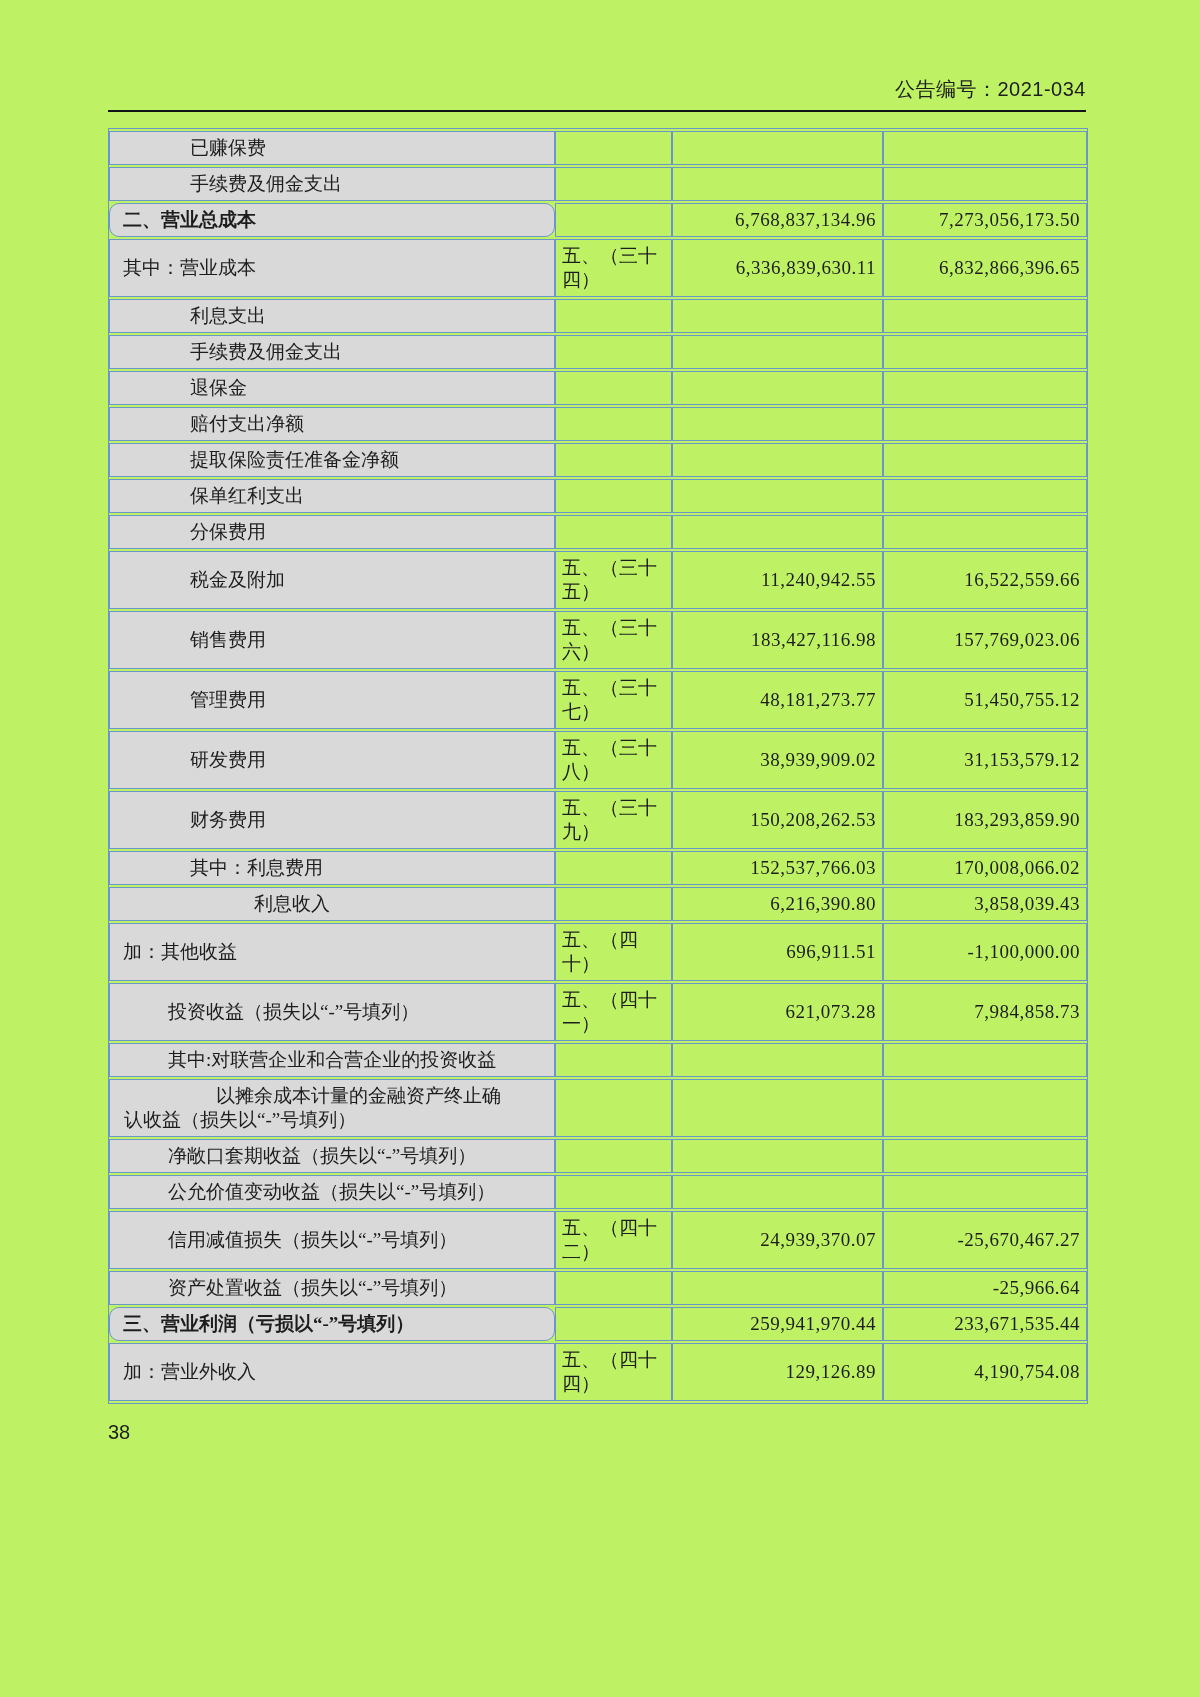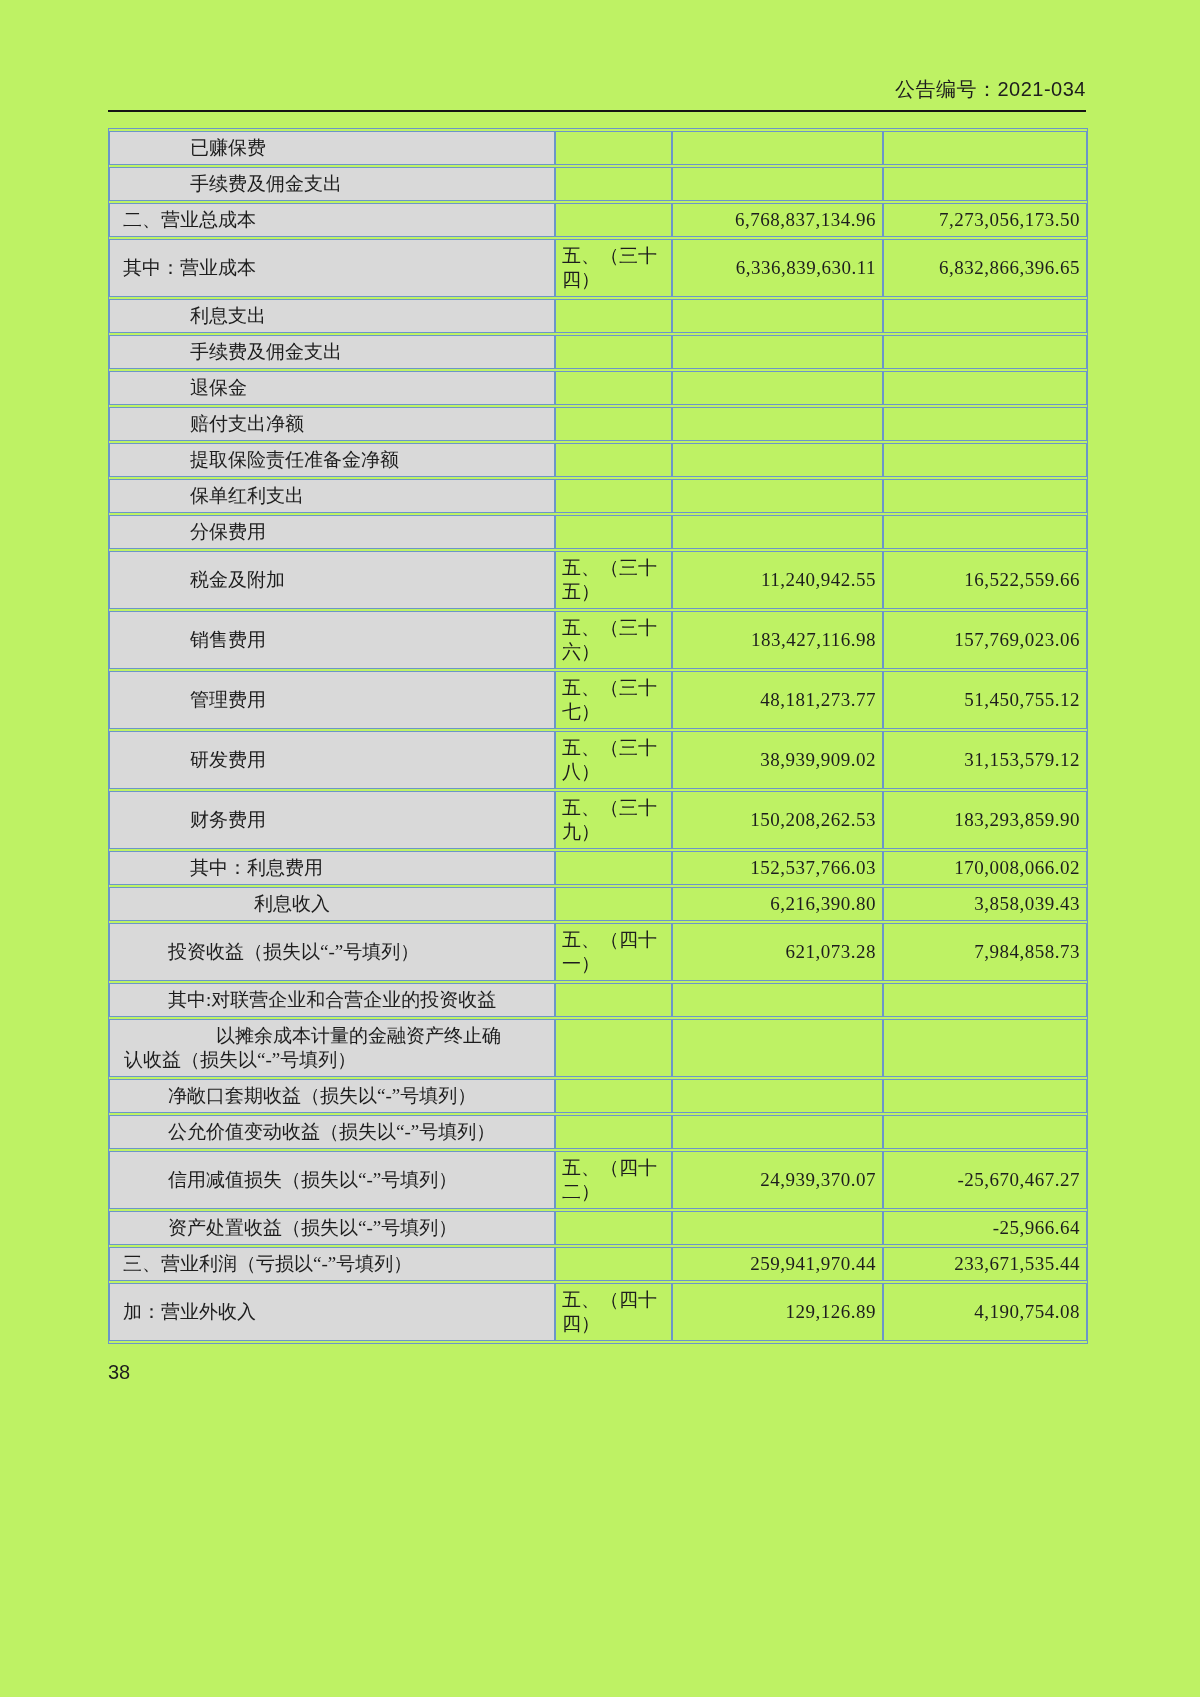--- a/index.html
+++ b/index.html
@@ -50,21 +50,21 @@
   }
   td.c-note{
     white-space:pre-line;
     padding-left:9px;
   }
   td.c-num{
     text-align:right;
     padding-right:12px;
     letter-spacing:0.5px;
   }
-  .bold{font-weight:normal;}
+  .bold{font-weight:bold;border-radius:10px;}
   .indent-0{padding-left:13px !important;}
   .indent-1{padding-left:58px !important;}
   .indent-2{padding-left:80px !important;}
   .indent-3{padding-left:144px !important;}
   .indent-hang{padding-left:14px !important;text-indent:92px;}
   .page-number{
     margin-top:17px;
     font-size:20px;
     font-family:"Liberation Sans","DejaVu Sans",sans-serif;
   }
@@ -195,20 +195,26 @@
             <td class="c-num">152,537,766.03</td>
             <td class="c-num">170,008,066.02</td>
           </tr>
           <tr>
             <td class="c-item indent-3">利息收入</td>
             <td class="c-note"></td>
             <td class="c-num">6,216,390.80</td>
             <td class="c-num">3,858,039.43</td>
           </tr>
           <tr>
+            <td class="c-item indent-0">加：其他收益</td>
+            <td class="c-note">五、（四十）</td>
+            <td class="c-num">696,911.51</td>
+            <td class="c-num">-1,100,000.00</td>
+          </tr>
+          <tr>
             <td class="c-item indent-1">投资收益（损失以“-”号填列）</td>
             <td class="c-note">五、（四十
 一）</td>
             <td class="c-num">621,073.28</td>
             <td class="c-num">7,984,858.73</td>
           </tr>
           <tr>
             <td class="c-item indent-1">其中:对联营企业和合营企业的投资收益</td>
             <td class="c-note"></td>
             <td class="c-num"></td>

